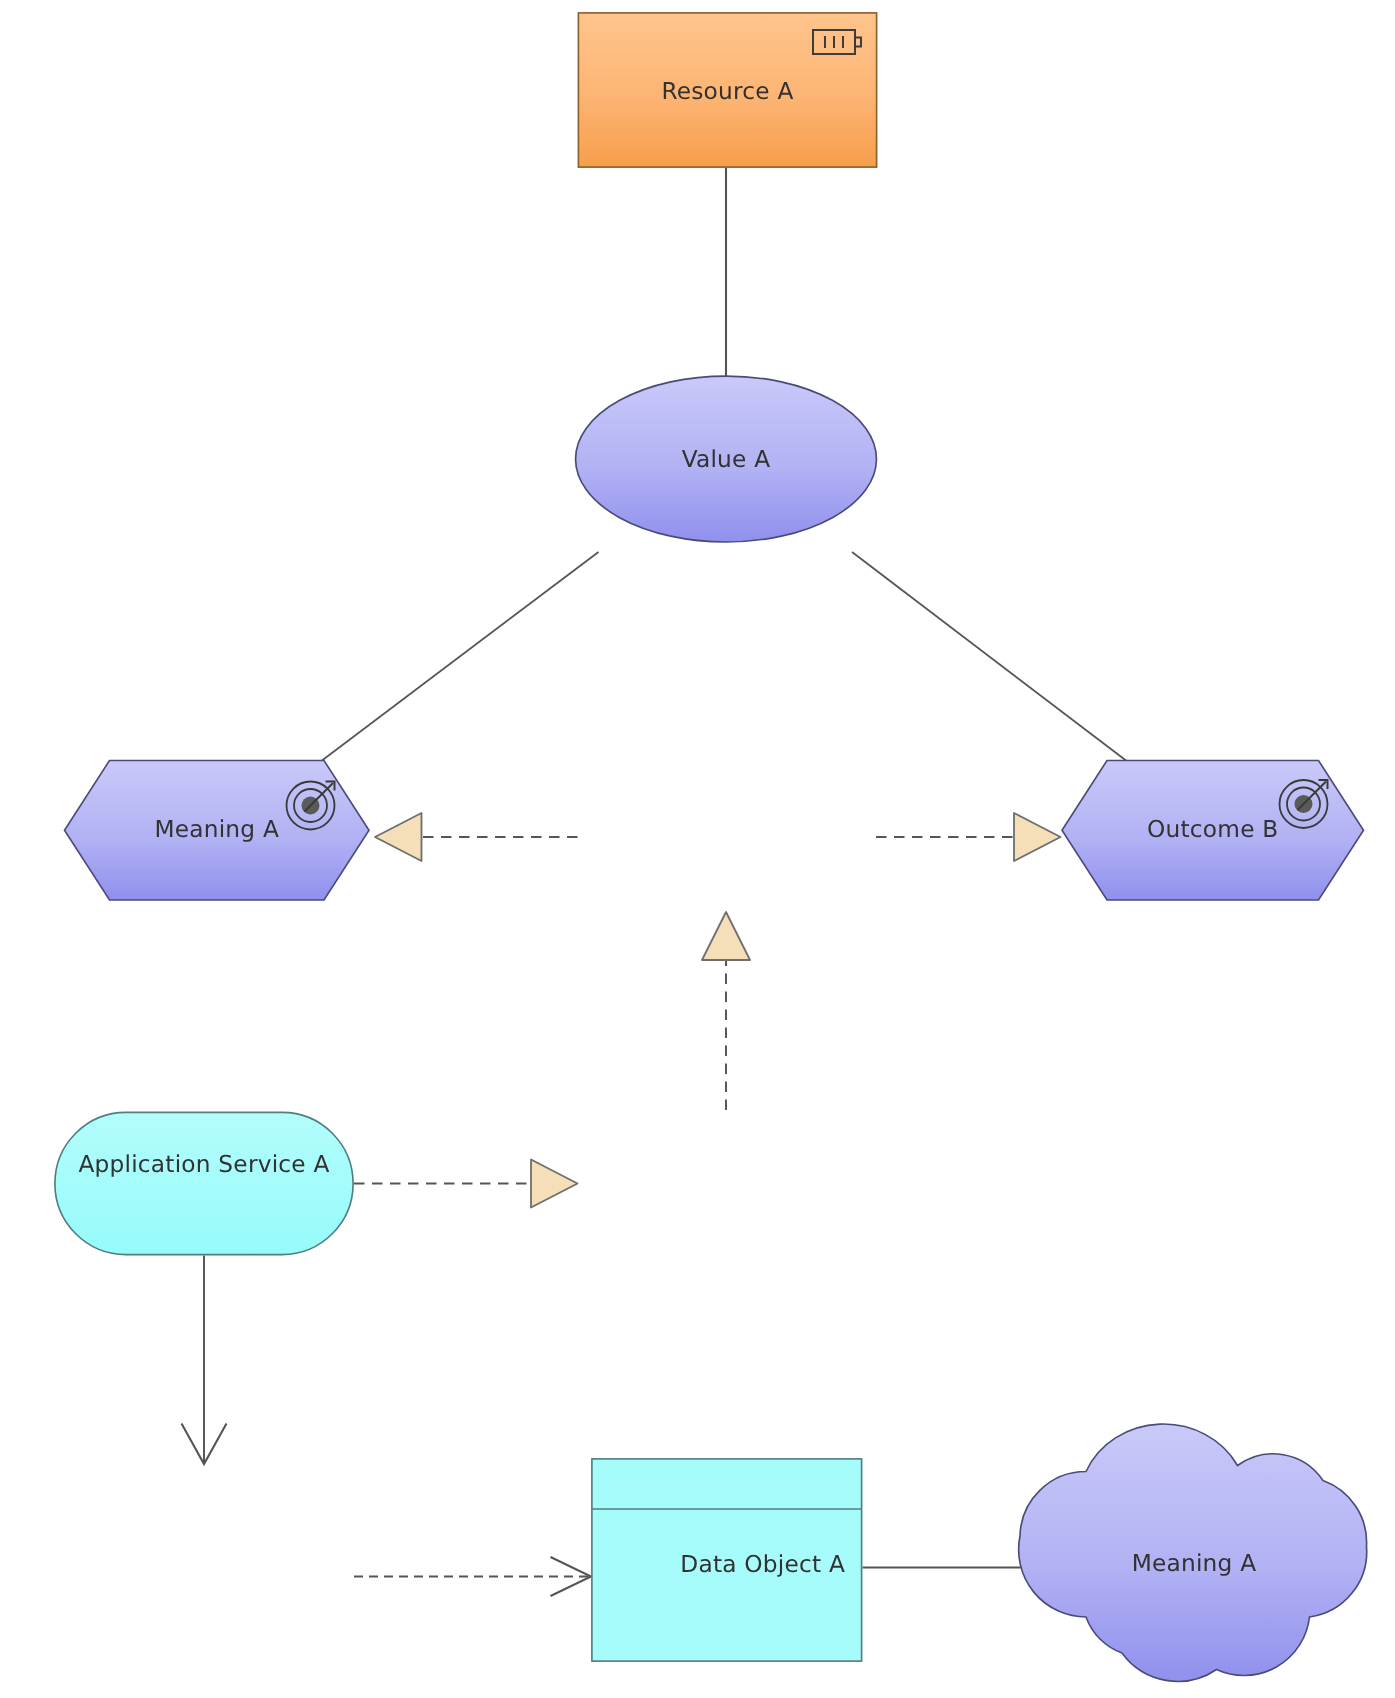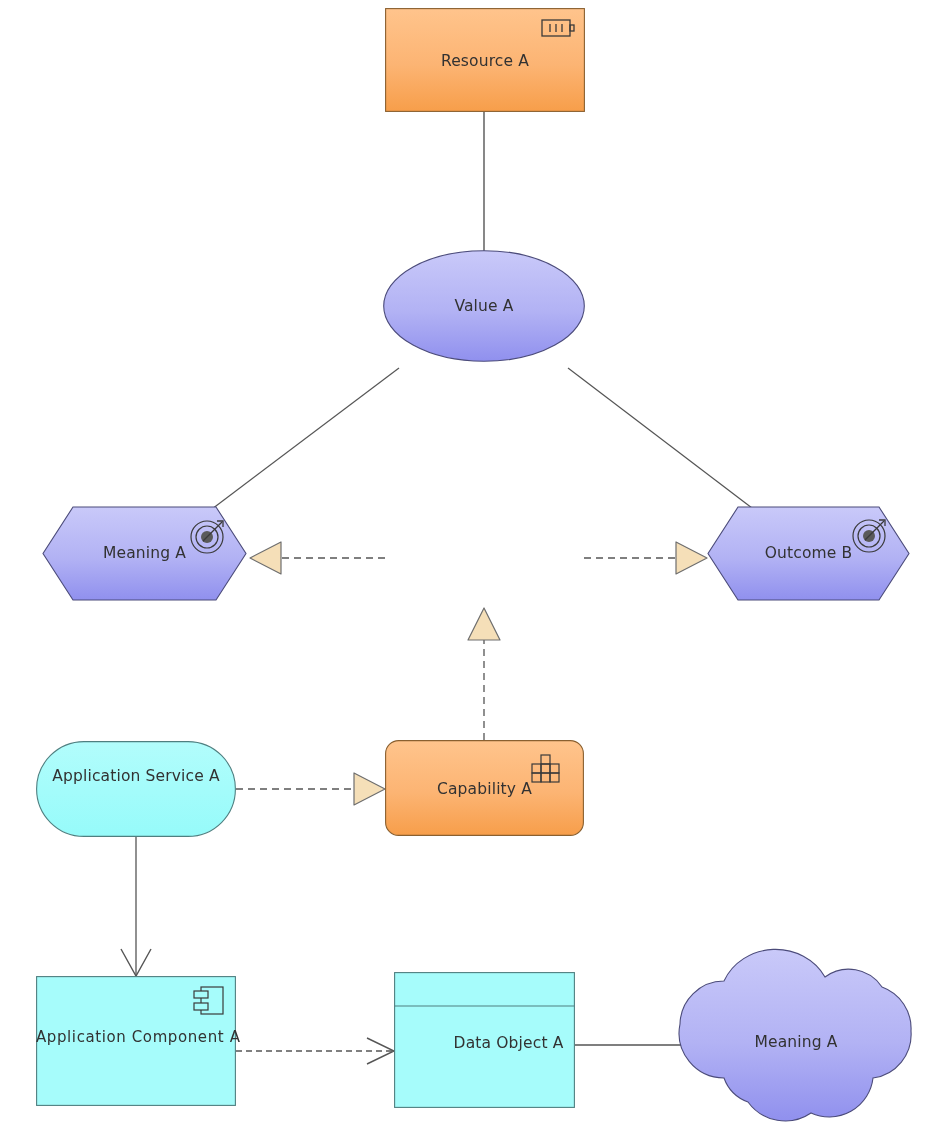--- a/index.html
+++ b/index.html
@@ -200,51 +200,21 @@
     <svg class="node-icon icon-svg" style="left:143px; top:6px;" width="42" height="42" viewBox="0 0 42 42">
       <circle cx="19" cy="24" r="16" fill="none" stroke="#3a3a3a" stroke-width="1.2"></circle>
       <circle cx="19" cy="24" r="11" fill="none" stroke="#3a3a3a" stroke-width="1.2"></circle>
       <circle cx="19" cy="24" r="6" fill="#5a5a5a" stroke="none"></circle>
       <line x1="15" y1="28" x2="34" y2="9" stroke="#3a3a3a" stroke-width="1.3"></line>
       <polyline points="29,8 35,8 35,14" fill="none" stroke="#3a3a3a" stroke-width="1.3"></polyline>
     </svg>
     <div class="node-label" id="label-outcome-b">Outcome B</div>
   </div>
 
-  <div class="node" id="node-capability-a">
-    <svg class="shape-svg" width="199" height="96" viewBox="0 0 199 96">
-      <rect class="fill-orange" x="0.6" y="0.6" width="197.8" height="94.8" rx="13" ry="13"></rect>
-    </svg>
-    <svg class="node-icon icon-svg" style="left:141px; top:13px;" width="34" height="30" viewBox="0 0 34 30">
-      <g fill="none" stroke="#3a3a3a" stroke-width="1.2">
-        <rect x="15" y="2" width="9" height="9"></rect>
-        <rect x="6" y="11" width="9" height="9"></rect>
-        <rect x="15" y="11" width="9" height="9"></rect>
-        <rect x="6" y="20" width="9" height="9"></rect>
-        <rect x="15" y="20" width="9" height="9"></rect>
-        <rect x="24" y="20" width="9" height="9"></rect>
-        <rect x="24" y="11" width="9" height="9"></rect>
-      </g>
-    </svg>
-    <div class="node-label" id="label-capability-a">Capability A</div>
-  </div>
-
-  <div class="node" id="node-application-component-a">
-    <svg class="shape-svg" width="200" height="130" viewBox="0 0 200 130">
-      <rect class="fill-cyan" x="0.6" y="0.6" width="198.8" height="128.8"></rect>
-    </svg>
-    <svg class="node-icon icon-svg" style="left:154px; top:9px;" width="38" height="33" viewBox="0 0 38 33">
-      <g fill="#a6fcfb" stroke="#3a3a3a" stroke-width="1.2">
-        <rect x="11" y="2" width="22" height="27"></rect>
-        <rect x="4" y="6" width="14" height="7"></rect>
-        <rect x="4" y="18" width="14" height="7"></rect>
-      </g>
-    </svg>
-    <div class="node-label" id="label-application-component-a">Application Component A</div>
-  </div>
+
 
   <div class="node" id="node-data-object-a">
     <svg class="shape-svg" width="181" height="136" viewBox="0 0 181 136">
       <rect class="fill-cyan" x="0.6" y="0.6" width="179.8" height="134.8"></rect>
       <line x1="0.6" y1="34" x2="180.4" y2="34" stroke="#4f7f80" stroke-width="1.1"></line>
     </svg>
     <div class="node-label" id="label-data-object-a">Data Object A</div>
   </div>
 
   <div class="node" id="node-meaning-a">

